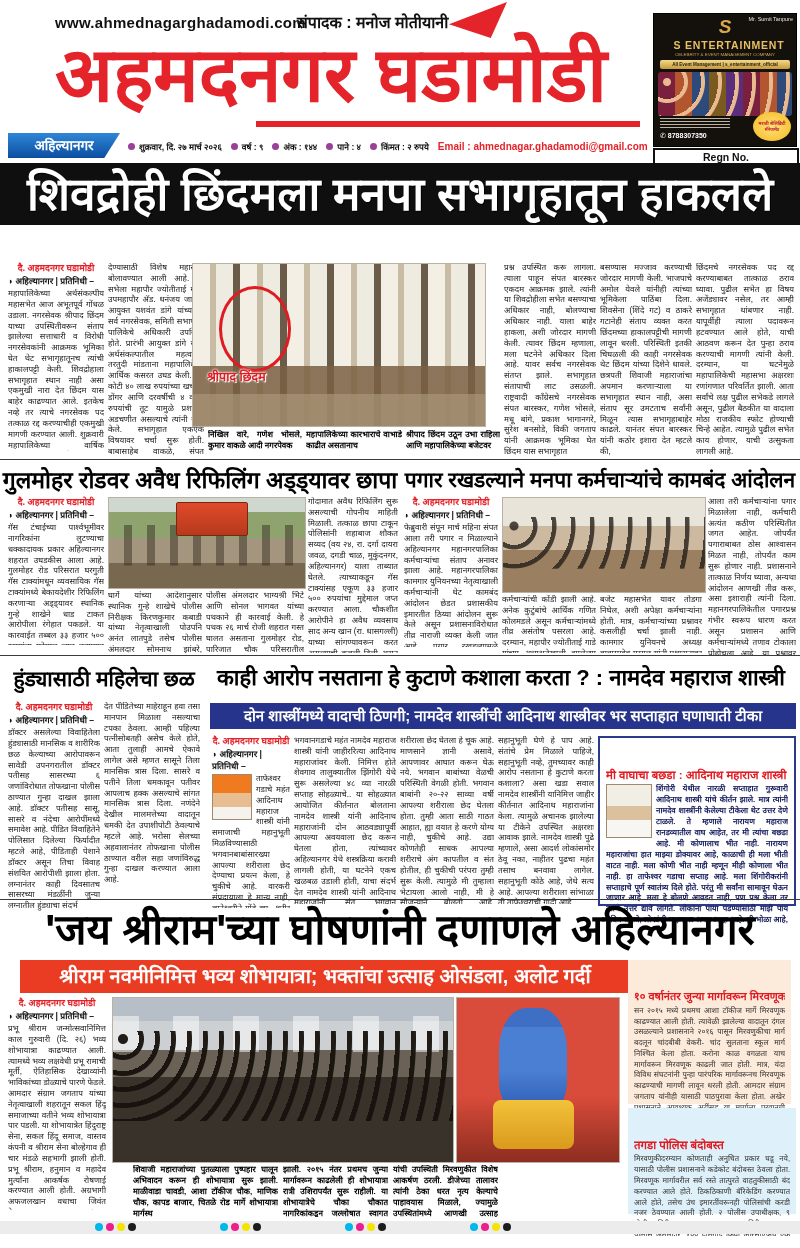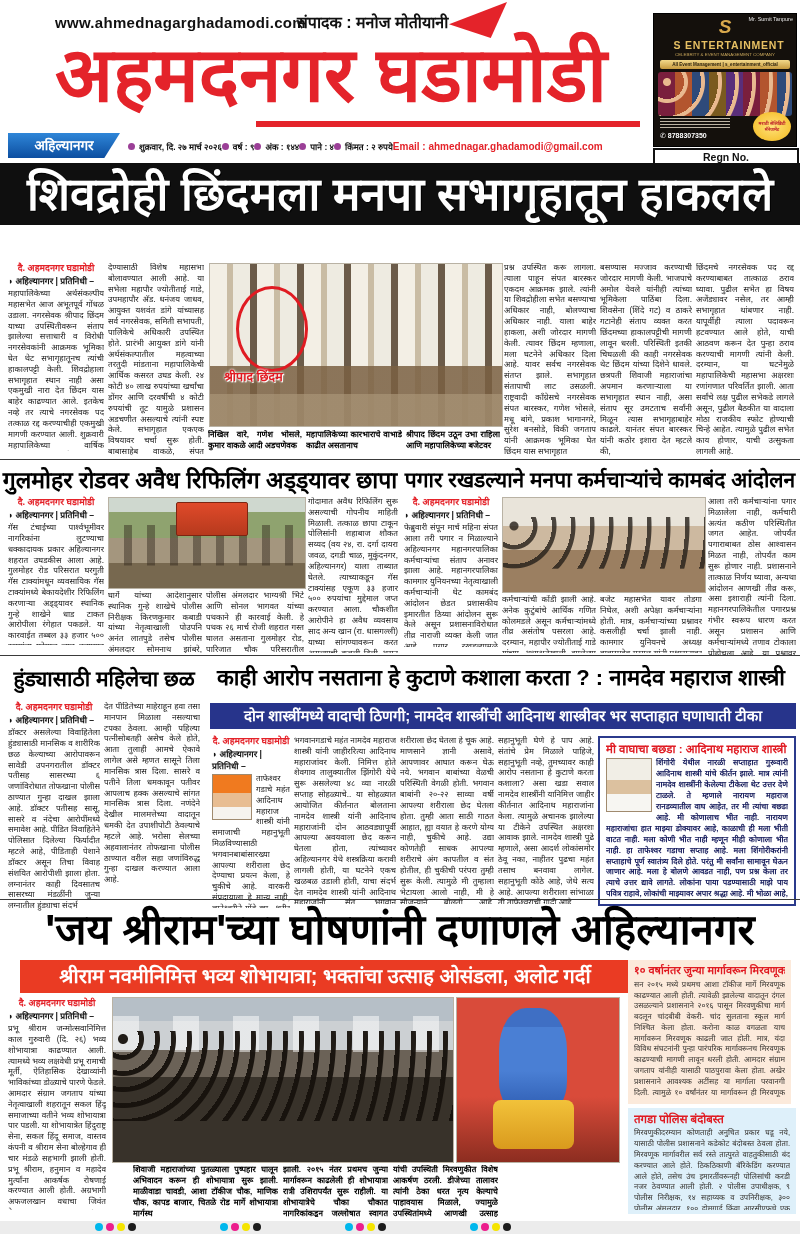--- a/index.html
+++ b/index.html
@@ -18,21 +18,21 @@
   #website{left:55px;top:14px;font-size:15px;font-weight:bold;letter-spacing:.3px;}
   #editor{left:297px;top:11px;font-size:16px;font-weight:bold;}
   #swoosh{left:449px;top:2px;width:58px;height:36px;background:#e4232a;
           clip-path:polygon(0 62%,100% 0,72% 100%);}
   #masthead{left:22px;top:26px;width:618px;height:98px;line-height:98px;text-align:center;
             font-weight:bold;color:#e4232a;white-space:nowrap;}
   #masthead-bar{left:256px;top:121px;width:384px;height:6px;background:#e4232a;}
   #citybadge{left:8px;top:133px;width:112px;height:25px;line-height:25px;text-align:center;
              color:#fff;font-weight:bold;font-size:13.5px;background:linear-gradient(180deg,#2f86d8,#0c4ea0);
              clip-path:polygon(0 0,100% 0,86% 100%,0 100%);}
-  #dateline{left:128px;top:136px;width:522px;height:20px;display:flex;align-items:center;
+  #dateline{left:128px;top:136px;width:522px;height:20px;display:flex;align-items:center;gap:9px;
             font-size:11.5px;font-weight:bold;white-space:nowrap;}
   .dl-item{display:flex;align-items:center;gap:4px;}
   .dl-dot{width:7px;height:7px;border-radius:50%;background:#9b3f97;display:inline-block;}
   #email{color:#e4232a;font-size:10px;font-weight:bold;}
   
   #ad{left:653px;top:13px;width:142px;height:132px;background:#14100c;border:1px solid #000;color:#e7c063;}
   #ad .owner{position:absolute;right:3px;top:2px;font-size:5.5px;color:#e6e6e6;}
   #ad .slogo{position:absolute;left:0;right:0;top:3px;text-align:center;font-size:19px;font-style:italic;
              font-weight:bold;color:#d8a84c;line-height:20px;}
   #ad .aname{position:absolute;left:0;right:0;top:25px;text-align:center;font-size:10.5px;font-weight:bold;
@@ -57,21 +57,21 @@
   #band1{left:0;top:163px;width:800px;height:62px;background:#0f0f0f;}
   #band1 .t{width:100%;height:62px;line-height:62px;color:#fff;text-align:center;font-weight:bold;
             white-space:nowrap;text-shadow:1px 1px 0 #000;}
   #subhead{left:0;top:228px;width:800px;height:32px;line-height:32px;}
   #blueband{left:210px;top:703px;width:586px;height:26px;background:#27348b;color:#fff;font-weight:bold;
             text-align:center;line-height:26px;white-space:nowrap;}
   #redband{left:20px;top:960px;width:610px;height:33px;background:#ea3b23;color:#fff;font-weight:bold;
            text-align:center;line-height:33px;white-space:nowrap;}
   
   .sidebox{padding:4px 6px;box-sizing:border-box;}
-  .sidebox .bh{color:#e01b22;font-weight:bold;font-size:11.5px;line-height:1.25;margin-bottom:2px;white-space:nowrap;}
+  .sidebox .bh{color:#e01b22;font-weight:bold;font-size:11.5px;line-height:1.25;margin-bottom:2px;white-space:nowrap;margin-top:26px;}
   .sidebox .bt{font-size:7.6px;line-height:1.42;text-align:justify;color:#33302c;overflow:hidden;}
   #shbox{border:2px solid #2b3a8c;background:#fff;}
   #shbox .bt{font-weight:bold;color:#1c2260;font-size:7.9px;line-height:1.38;}
   
   #leadphoto{background:
      linear-gradient(180deg,rgba(0,0,0,0) 0 63%,rgba(122,96,66,.85) 63% 80%,rgba(156,134,104,.95) 80% 100%),
      repeating-linear-gradient(90deg,#f3efe5 0 17px,#c9bca4 17px 23px,#eeebe1 23px 40px,#6b5b49 40px 47px),
      linear-gradient(180deg,#d8cfc0,#bfb29a);}
   .redcircle{position:absolute;left:26px;top:22px;width:66px;height:80px;border:3px solid #e01b22;border-radius:50%;}
   .photolabel{position:absolute;left:14px;top:104px;color:#e01b22;font-weight:bold;font-size:12.5px;
@@ -154,25 +154,25 @@
   <div id="band1" class="abs">
     <div class="t fit" style="font-size:46px;">शिवद्रोही छिंदमला मनपा सभागृहातून हाकलले</div>
   </div>
 
   <div class="abs" style="left:8px;top:263px;width:96px;height:196px;">
     <div class="src">दै. अहमदनगर घडामोडी</div>
     <div class="byl">◗ अहिल्यानगर | प्रतिनिधी –</div>
     <div class="col" style="height:162px;">महापालिकेच्या अर्थसंकल्पीय महासभेत आज अभूतपूर्व गोंधळ उडाला. नगरसेवक श्रीपाद छिंदम याच्या उपस्थितीवरून संताप झालेल्या सत्ताधारी व विरोधी नगरसेवकांनी आक्रमक भूमिका घेत थेट सभागृहातूनच त्यांची हाकालपट्टी केली. शिवद्रोहाला सभागृहात स्थान नाही असा एकमुखी नारा देत छिंदम यास बाहेर काढण्यात आले. इतकेच नव्हे तर त्याचे नगरसेवक पद तत्काळ रद्द करण्याचीही एकमुखी मागणी करण्यात आली. शुक्रवारी महापालिकेच्या वार्षिक अंदाजपत्रकाला मंजुरी</div>
   </div>
   <div class="abs col" style="left:108px;top:263px;width:96px;height:194px;">देण्यासाठी विशेष महासभा बोलावण्यात आली आहे. या सभेला महापौर ज्योतीताई गाडे, उपमहापौर अ‍ॅड. धनंजय जाधव, आयुक्त यशवंत डांगे यांच्यासह सर्व नगरसेवक, समिती सभापती, पालिकेचे अधिकारी उपस्थित होते. प्रारंभी आयुक्त डांगे यांनी अर्थसंकल्पातील महत्वाच्या तरतुदी मांडताना महापालिकेची आर्थिक कसरत उघड केली. २४ कोटी ४० लाख रुपयांच्या खर्चांचा डोंगर आणि दरवर्षीची ४ कोटी रुपयांची तूट यामुळे प्रशासन अडचणीत असल्याचे त्यांनी स्पष्ट केले. सभागृहात एकएक विषयावर चर्चा सुरू होती. बाबासाहेब वाकळे, संपत बारस्कर,</div>
-  <div id="leadphoto" class="abs photo" style="left:209px;top:263px;width:292px;height:162px;text-align:right;">
+  <div id="leadphoto" class="abs photo" style="left:192px;top:263px;width:292px;height:162px;text-align:right;">
     <div class="redcircle"></div>
     <div class="photolabel">श्रीपाद छिंदम</div>
   </div>
-  <div class="abs cap" style="left:208px;top:430px;width:94px;height:28px;">निखिल वारे, गणेश भोसले, कुमार वाकळे आदी अडचणेवक</div>
+  <div class="abs cap" style="left:208px;top:430px;width:94px;height:28px;">निखिल वारे, गणेश भोसले, कुमार वाकळे आदी नगरपेवक</div>
   <div class="abs cap" style="left:306px;top:430px;width:96px;height:28px;">महापालिकेच्या कारभाराचे वाभाडे काढीत असतानाच</div>
   <div class="abs cap" style="left:406px;top:430px;width:94px;height:28px;">श्रीपाद छिंदम उठून उभा राहिला आणि महापालिकेच्या बजेटवर</div>
   <div class="abs col" style="left:504px;top:263px;width:92px;height:194px;">प्रश्न उपस्थित करू लागला. त्याला पाहून संपत बारस्कर एकदम आक्रमक झाले. त्यांनी या शिवद्रोहीला सभेत बसण्याचा अधिकार नाही, बोलण्याचा अधिकार नाही. याला बाहेर हाकला, अशी जोरदार मागणी केली. त्यावर छिंदम म्हणाला, मला घटनेने अधिकार दिला आहे. यावर सर्वच नगरसेवक संतप्त झाले. सभागृहात संतापाची लाट उसळली. राष्ट्रवादी काँग्रेसचे नगरसेवक संपत बारस्कर, गणेश भोसले, मधू बांगे, प्रकाश भागानगरे, सुरेश बनसोडे, विकी जगताप यांनी आक्रमक भूमिका घेत छिंदम यास सभागृहात</div>
   <div class="abs col" style="left:600px;top:263px;width:92px;height:194px;">बसण्यास मज्जाव करण्याची जोरदार मागणी केली. भाजपाचे अमोल येवले यांनीही त्यांच्या भूमिकेला पाठिंबा दिला. शिवसेना (शिंदे गट) व ठाकरे गटानेही संताप व्यक्त करत छिंदमच्या हाकालपट्टीची मागणी लावून धरली. परिस्थिती इतकी चिघळली की काही नगरसेवक थेट छिंदम यांच्या दिशेने धावले. छत्रपती शिवाजी महाराजांचा अपमान करणाऱ्याला या सभागृहात स्थान नाही, असा संताप सूर उमटताच सर्वांनी मिळून त्यास सभागृहाबाहेर काढले. यानंतर संपत बारस्कर यांनी कठोर इशारा देत म्हटले की,</div>
   <div class="abs col" style="left:696px;top:263px;width:98px;height:194px;">छिंदमचे नगरसेवक पद रद्द करण्याबाबत तात्काळ ठराव घ्यावा. पुढील सभेत हा विषय अजेंड्यावर नसेल, तर आम्ही सभागृहात थांबणार नाही. यापूर्वीही त्याला पदावरून हटवण्यात आले होते, याची आठवण करून देत पुन्हा ठराव करण्याची मागणी त्यांनी केली. दरम्यान, या घटनेमुळे महापालिकेची महासभा अक्षरशः रणांगणात परिवर्तित झाली. आता सर्वांचे लक्ष पुढील सभेकडे लागले असून, पुढील बैठकीत या वादाला मोठा राजकीय स्फोट होण्याची चिन्हे आहेत. त्यामुळे पुढील सभेत काय होणार, याची उत्सुकता लागली आहे.</div>
 
   <div class="abs rule" style="left:0;top:459px;width:800px;"></div>
 
   <div class="abs hl fit" style="left: 0px; top: 464px; width: 400px; font-size: 23px; line-height: 32px;">गुलमोहर रोडवर अवैध रिफिलिंग अड्ड्यावर छापा</div>
   <div class="abs" style="left:8px;top:497px;width:96px;height:156px;">

